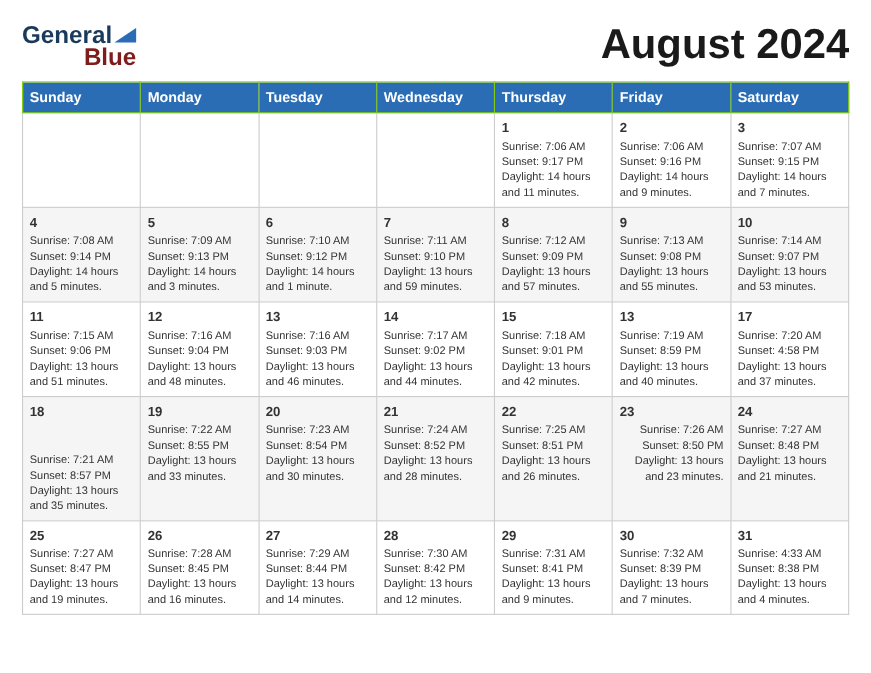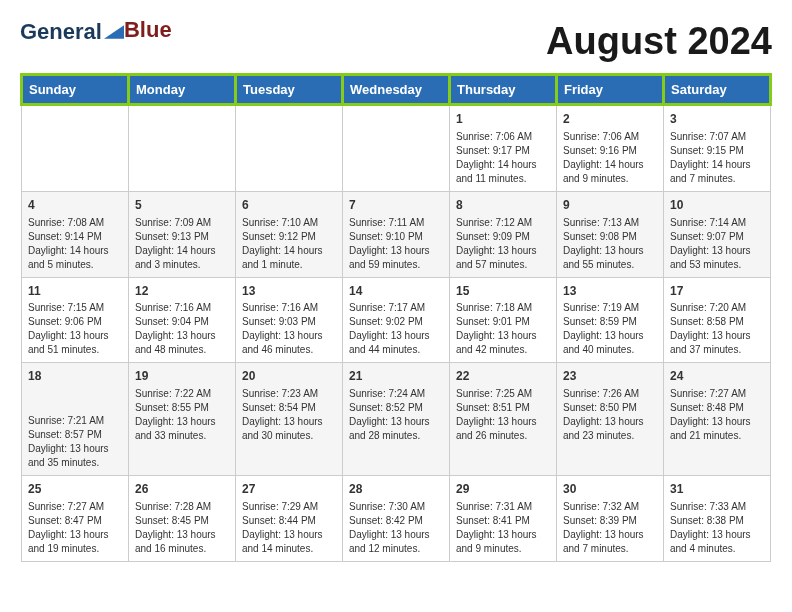--- a/index.html
+++ b/index.html
@@ -11,21 +11,22 @@
       padding: 20px;
     }
     .header-section {
       display: flex;
       justify-content: space-between;
       align-items: flex-start;
       margin-bottom: 10px;
     }
     .logo {
       display: flex;
-      align-items: center;
+      flex-direction: column;
+      align-items: flex-end;
     }
     .logo-text {
       font-size: 22px;
       font-weight: bold;
       color: #1a3a5c;
       line-height: 1.1;
     }
     .logo-icon {
       width: 20px;
       height: 14px;
@@ -52,21 +53,21 @@
       border-collapse: collapse;
       font-size: 11px;
     }
     thead tr th {
       background-color: #2a6db5;
       color: white;
       text-align: left;
       padding: 6px 6px;
       font-size: 13px;
       font-weight: bold;
-      border: 3px solid #84cc16;
+      border: 1px solid #84cc16;
     }
     tbody tr td {
       border: 1px solid #ccc;
       padding: 5px 6px;
       vertical-align: top;
       width: calc(100% / 7);
       min-height: 80px;
       color: #333;
       line-height: 1.4;
     }
@@ -241,21 +242,21 @@
           <td>
             <span class="day-number">13</span>
             <div class="cell-content" style="white-space: pre-line;">Sunrise: 7:19 AM
 Sunset: 8:59 PM
 Daylight: 13 hours
 and 40 minutes.</div>
           </td>
           <td>
             <span class="day-number">17</span>
             <div class="cell-content" style="white-space: pre-line;">Sunrise: 7:20 AM
-Sunset: 8:58 PM
+Sunset: 4:58 PM
 Daylight: 13 hours
 and 37 minutes.</div>
           </td>
         </tr>
         <tr>
           <td>
             <span class="day-number">18</span>
             <div class="cell-content" style="white-space: pre-line; margin-top: 29px;">Sunrise: 7:21 AM
 Sunset: 8:57 PM
 Daylight: 13 hours
@@ -284,21 +285,21 @@
           </td>
           <td>
             <span class="day-number">22</span>
             <div class="cell-content" style="white-space: pre-line;">Sunrise: 7:25 AM
 Sunset: 8:51 PM
 Daylight: 13 hours
 and 26 minutes.</div>
           </td>
           <td>
             <span class="day-number">23</span>
-            <div class="cell-content" style="white-space: pre-line;">Sunrise: 7:26 AM
+            <div class="cell-content" style="white-space: pre-line; text-align: right;">Sunrise: 7:26 AM
 Sunset: 8:50 PM
 Daylight: 13 hours
 and 23 minutes.</div>
           </td>
           <td>
             <span class="day-number">24</span>
             <div class="cell-content" style="white-space: pre-line;">Sunrise: 7:27 AM
 Sunset: 8:48 PM
 Daylight: 13 hours
 and 21 minutes.</div>
@@ -342,21 +343,21 @@
           </td>
           <td>
             <span class="day-number">30</span>
             <div class="cell-content" style="white-space: pre-line;">Sunrise: 7:32 AM
 Sunset: 8:39 PM
 Daylight: 13 hours
 and 7 minutes.</div>
           </td>
           <td>
             <span class="day-number">31</span>
-            <div class="cell-content" style="white-space: pre-line;">Sunrise: 7:33 AM
+            <div class="cell-content" style="white-space: pre-line;">Sunrise: 4:33 AM
 Sunset: 8:38 PM
 Daylight: 13 hours
 and 4 minutes.</div>
           </td>
         </tr>
       </tbody>
   </table>
 </div>
 
 </body></html>

